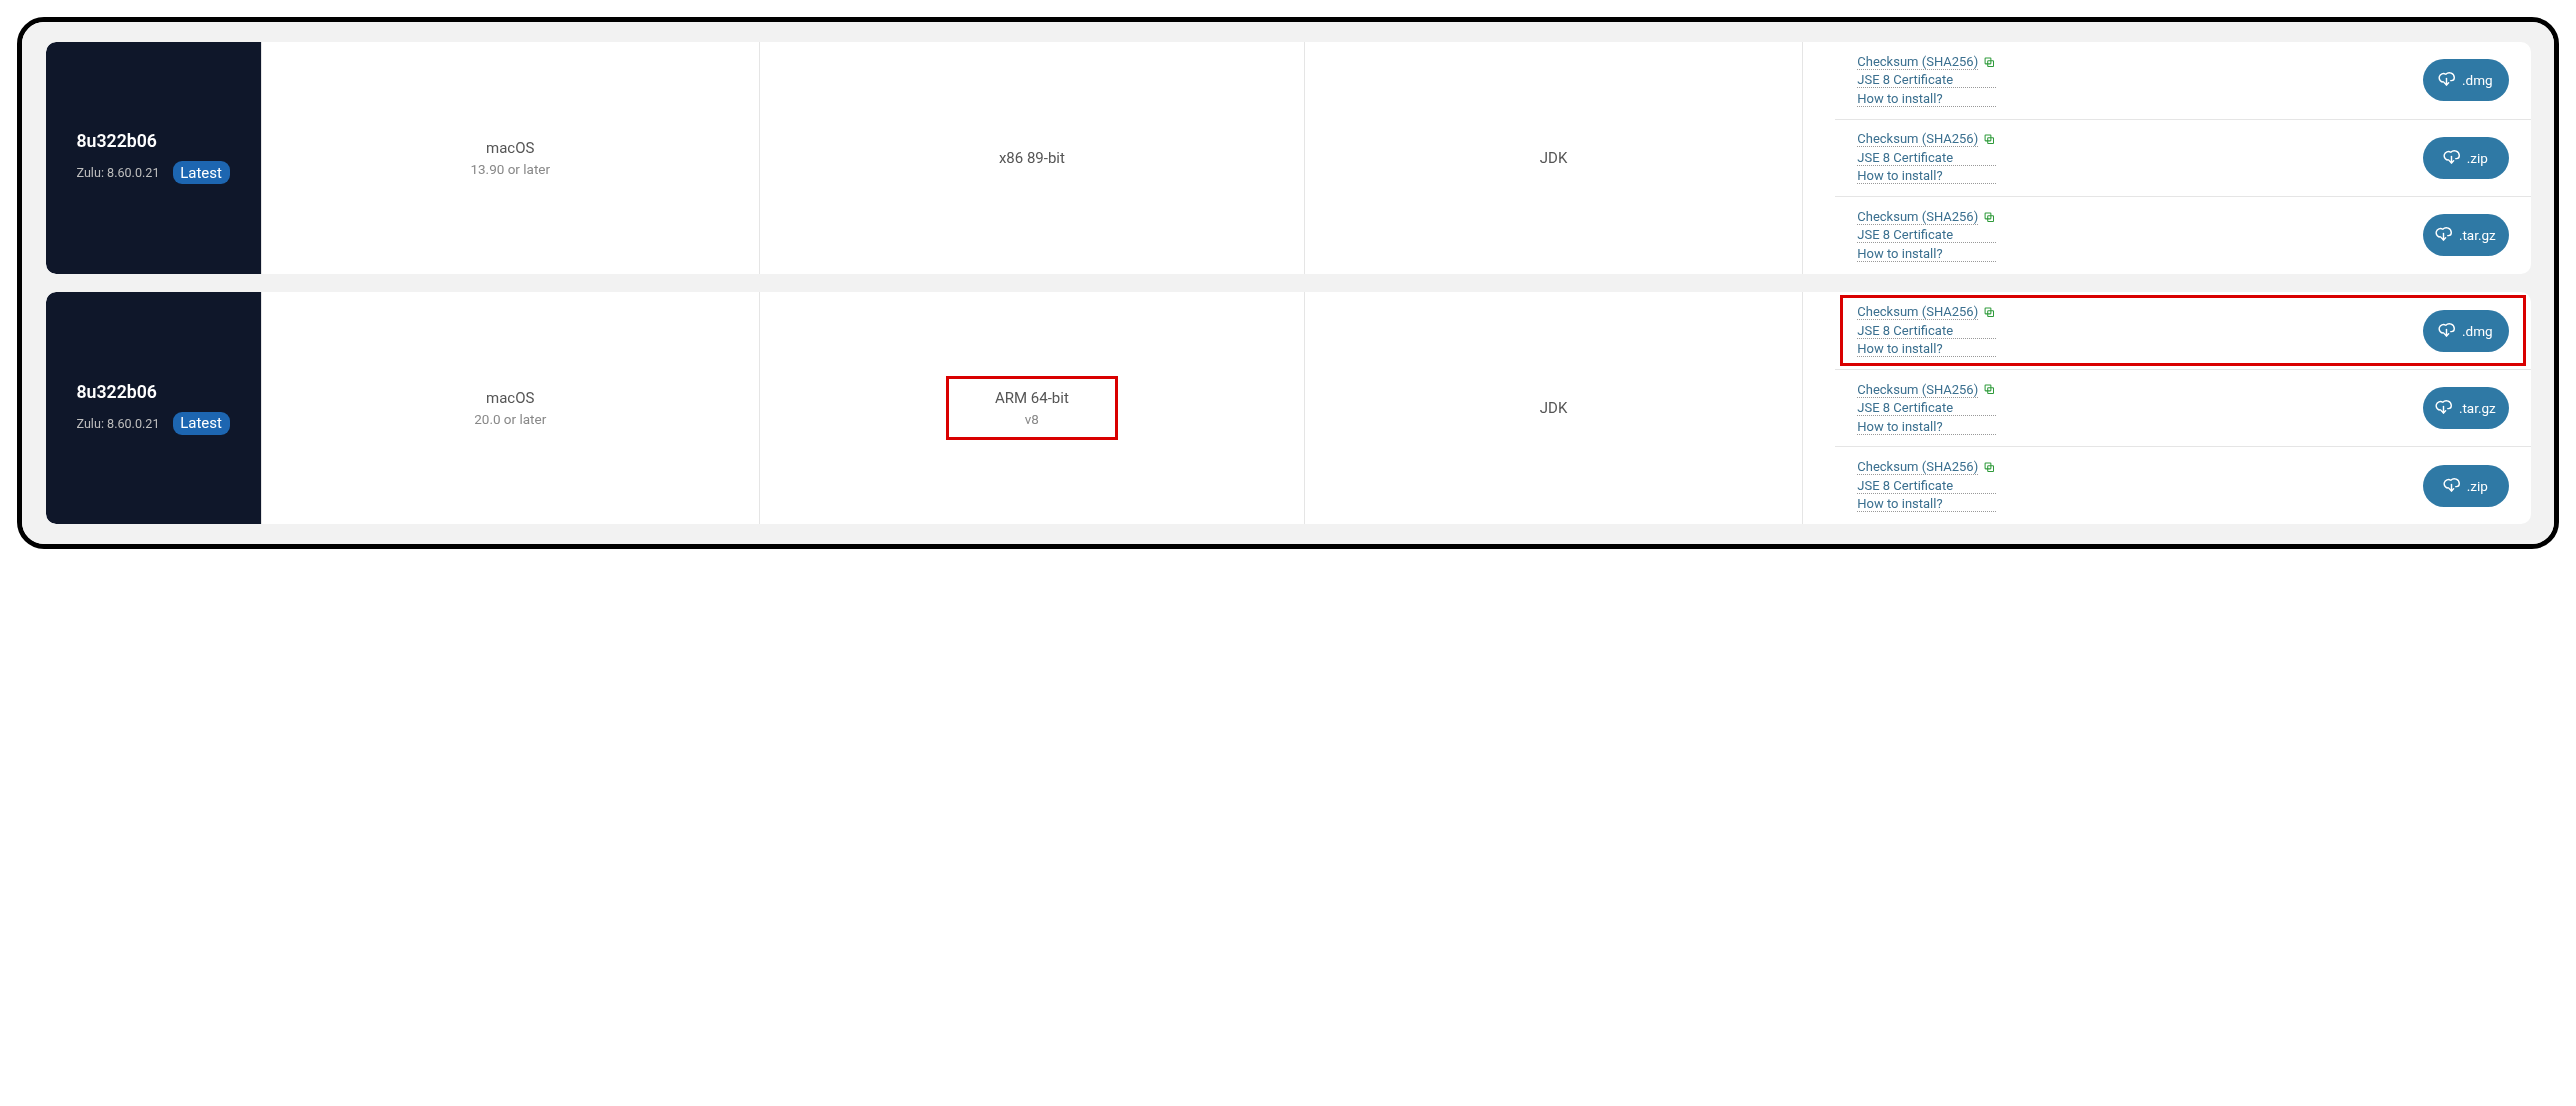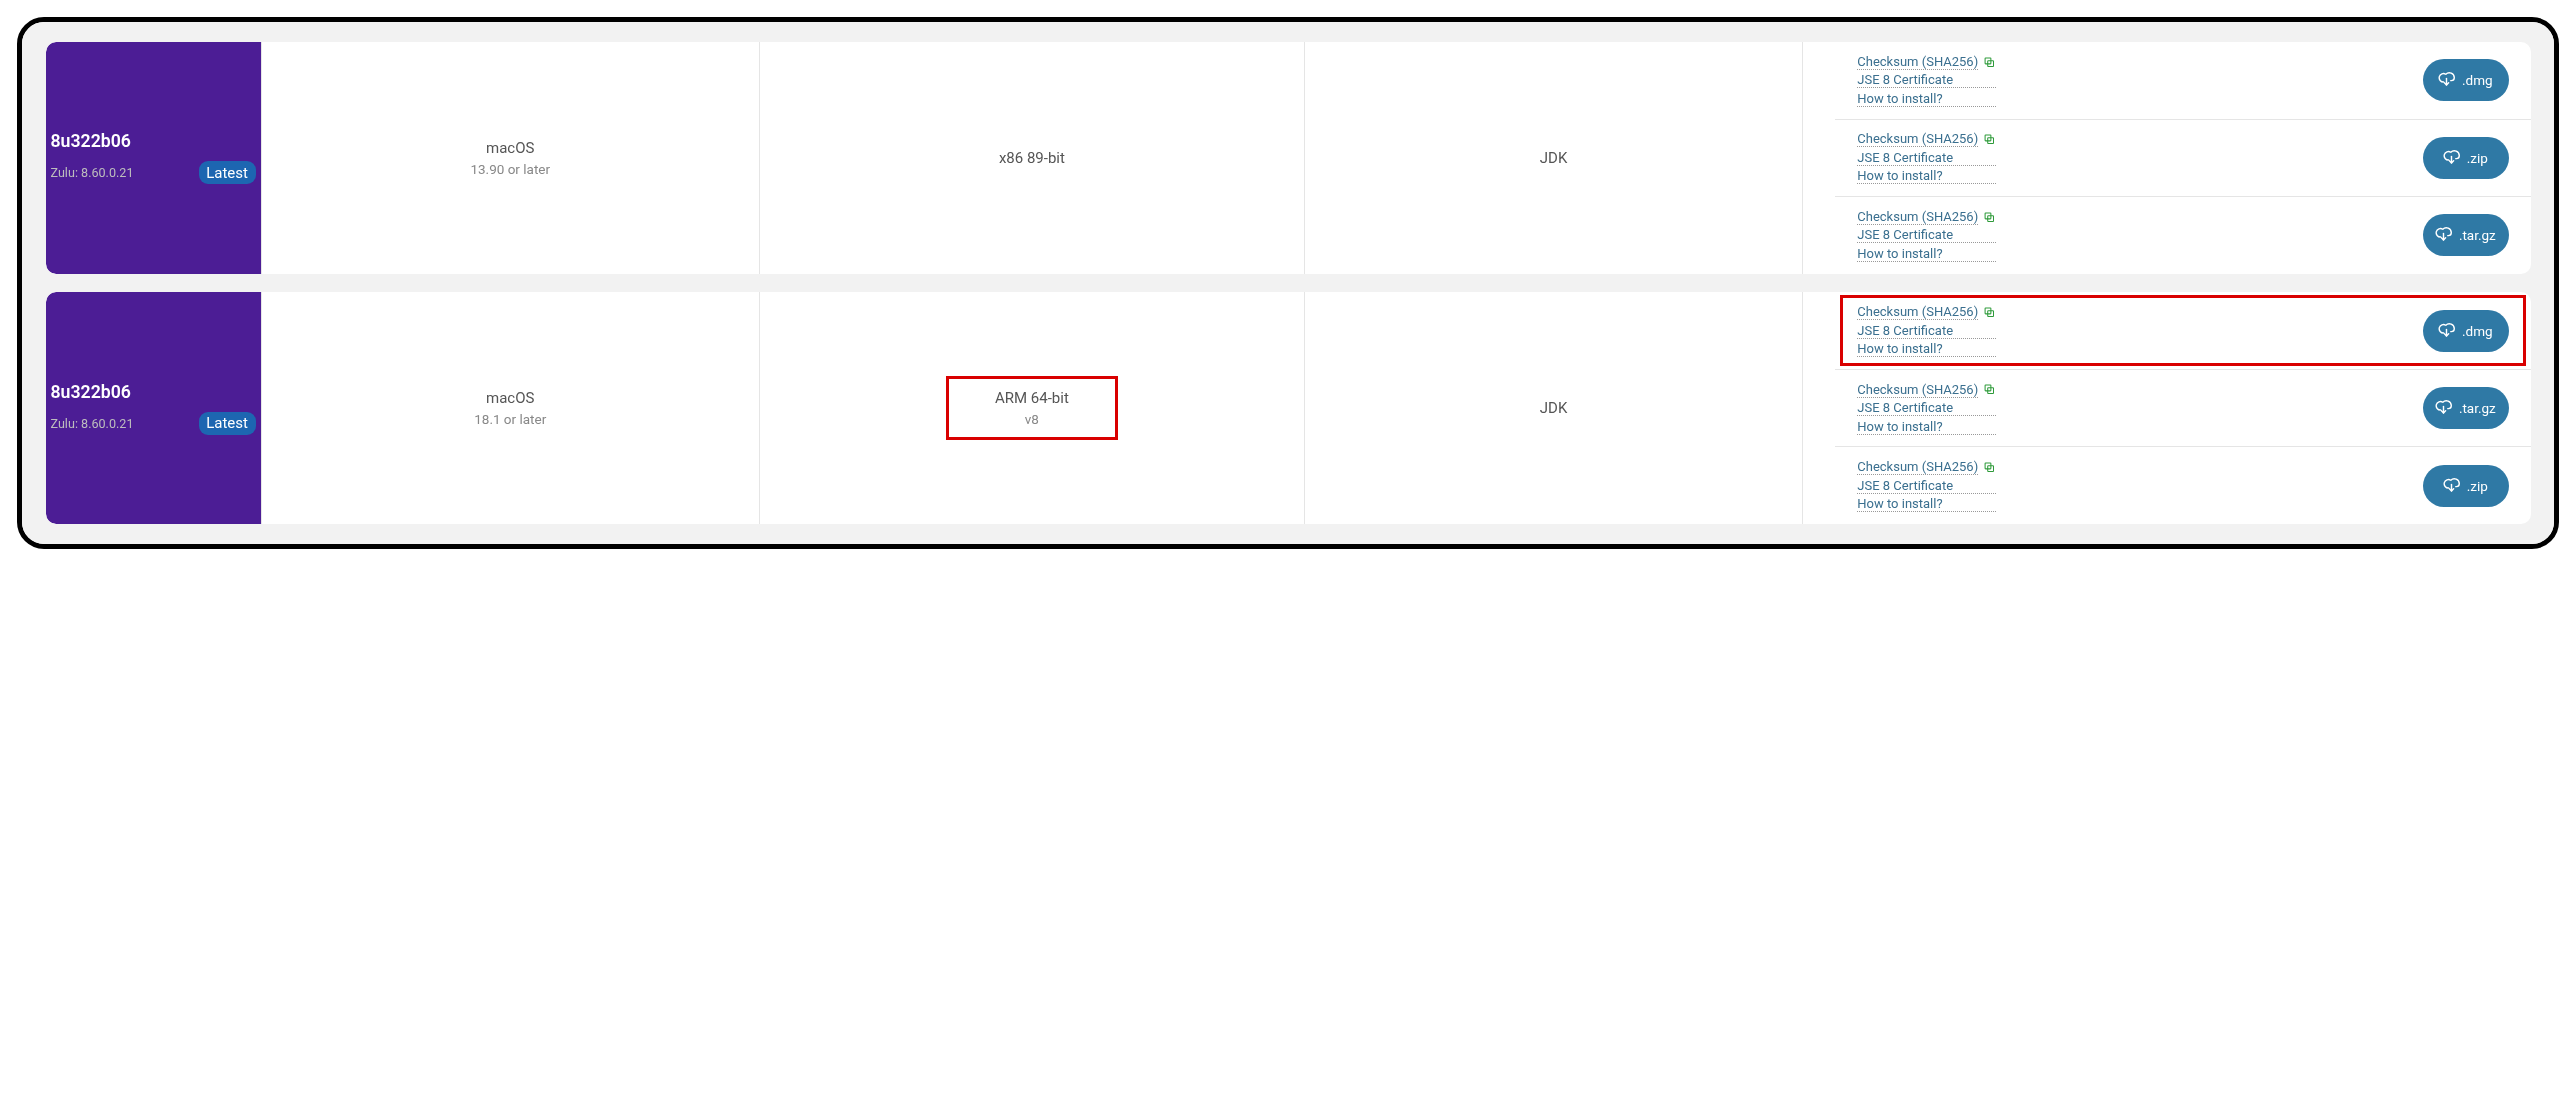--- a/index.html
+++ b/index.html
@@ -13,22 +13,22 @@
     }
     .inner { background:#f2f2f2; padding:20px 23.5px; }
     
     .block {
       display:flex; border-radius:10px; overflow:hidden;
       background:#fff; margin-bottom:18.5px;
     }
     .block:last-child { margin-bottom:0; }
     
     .leftcol {
-      width:215px; min-width:215px; background:#4c1d95; color:#fff;
-      padding:17px 5px; display:flex; flex-direction:column;
+      width:215px; min-width:215px; background:#0f172a; color:#fff;
+      padding:17px 31px; display:flex; flex-direction:column;
       justify-content:center; position:relative;
       border-radius:10px 0 0 10px;
     }
     .version { font-size:17.7px; font-weight:600; color:#fff; margin-bottom:10px; }
     .subrow { display:flex; align-items:center; justify-content:space-between; }
     .zulu { font-size:12.6px; color:#bdbdbd; }
     .badge {
       background:#1d66b1; color:#fff; font-size:15px; padding:2.5px 7.6px;
       border-radius:9px;
     }
@@ -169,21 +169,21 @@
       <div class="block">
         <div class="leftcol">
           <div class="version">8u322b06</div>
           <div class="subrow">
             <span class="zulu">Zulu: 8.60.0.21</span>
             <span class="badge">Latest</span>
           </div>
         </div>
         <div class="midcol os">
           <div class="line1">macOS</div>
-          <div class="line2">18.1 or later</div>
+          <div class="line2">20.0 or later</div>
         </div>
         <div class="midcol arch">
           <div class="archwrap hl-arch">
             <div class="line1">ARM 64-bit</div>
             <div class="line2">v8</div>
           </div>
         </div>
         <div class="midcol pkg">
           <div class="line1">JDK</div>
         </div>

